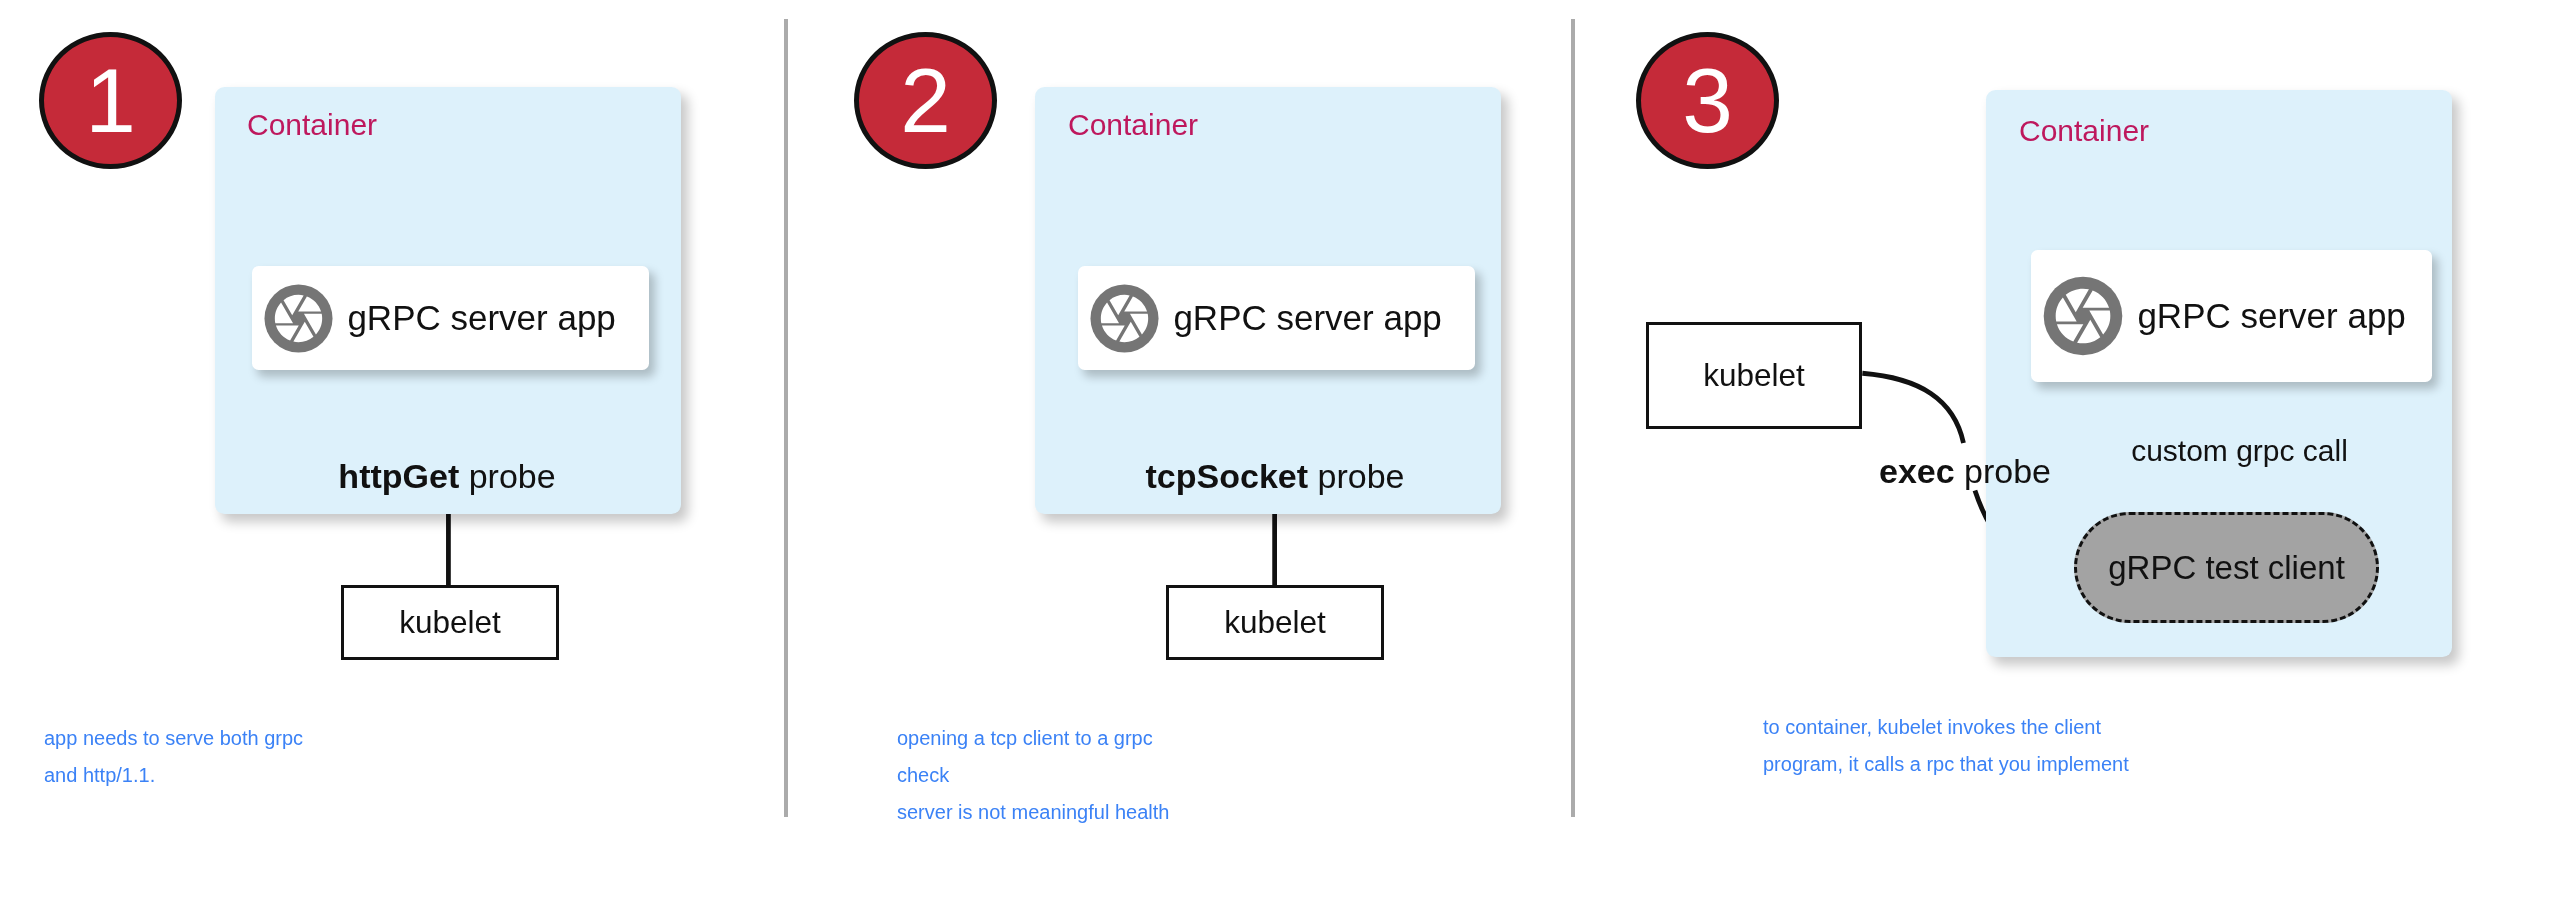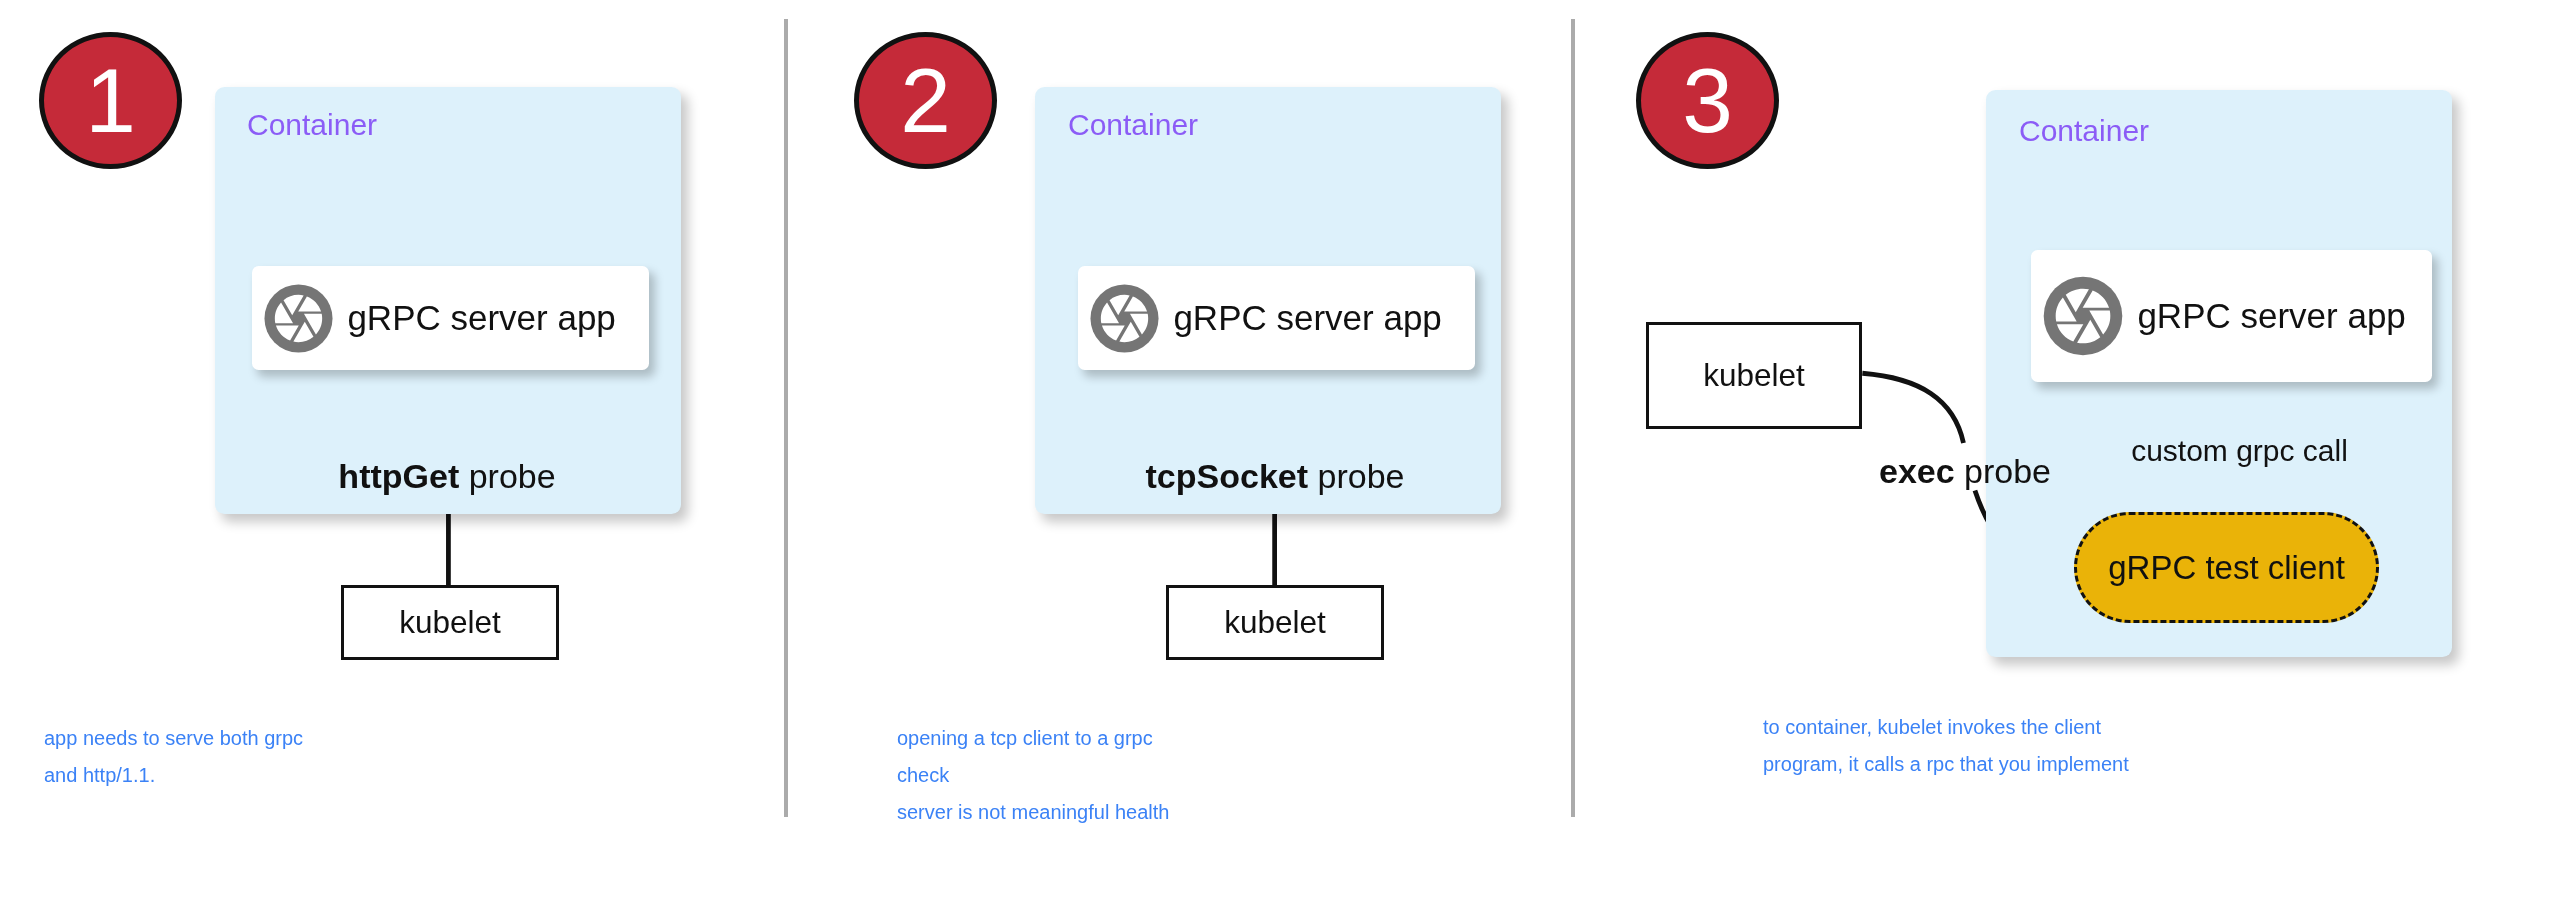--- a/index.html
+++ b/index.html
@@ -10,41 +10,41 @@
   .badge{
     position:absolute;width:143px;height:137px;border-radius:50%;
     background:#C52A39;border:5.7px solid #111;box-sizing:border-box;
     display:flex;align-items:center;justify-content:center;
     color:#fff;font-size:91px;line-height:1;
   }
   .container-box{
     position:absolute;background:#DDF1FB;border-radius:9.5px;
     box-shadow:6.7px 7.6px 11.4px rgba(0,0,0,0.22);
   }
-  .container-label{position:absolute;font-size:30px;color:#8b5cf6;}
+  .container-label{position:absolute;font-size:30px;color:#be185d;}
   .app-box{
     position:absolute;background:#ffffff;border-radius:6.7px;
     box-shadow:5.7px 6.7px 9.5px rgba(0,0,0,0.22);
     display:flex;align-items:center;padding-left:11px;box-sizing:border-box;
   }
   .app-label{font-size:35px;margin-left:13.4px;white-space:nowrap;}
   .probe-label{
     position:absolute;width:420px;text-align:center;font-size:34px;white-space:nowrap;
   }
   .probe-label b{font-weight:700;}
   .kubelet-box{
     position:absolute;background:#ffffff;border:3.8px solid #111;box-sizing:border-box;
     display:flex;align-items:center;justify-content:center;font-size:31.5px;
   }
   .caption{
     position:absolute;width:763px;text-align:left;font-size:20px;line-height:37px;color:#3b82f6;
   }
   .divider{position:absolute;top:19px;width:3.8px;height:798px;background:#ABABAB;}
   .pill{
-    position:absolute;background:#eab308;border:3.8px dashed #111;border-radius:57px;
+    position:absolute;background:#a3a3a3;border:3.8px dashed #111;border-radius:57px;
     box-sizing:border-box;display:flex;align-items:center;justify-content:center;
     font-size:33px;
   }
   .call-label{position:absolute;width:401px;text-align:center;font-size:30px;white-space:nowrap;}
   .connectors{position:absolute;left:0;top:0;pointer-events:none;}
 </style>
 </head>
 <body>
 
 <div class="canvas">

